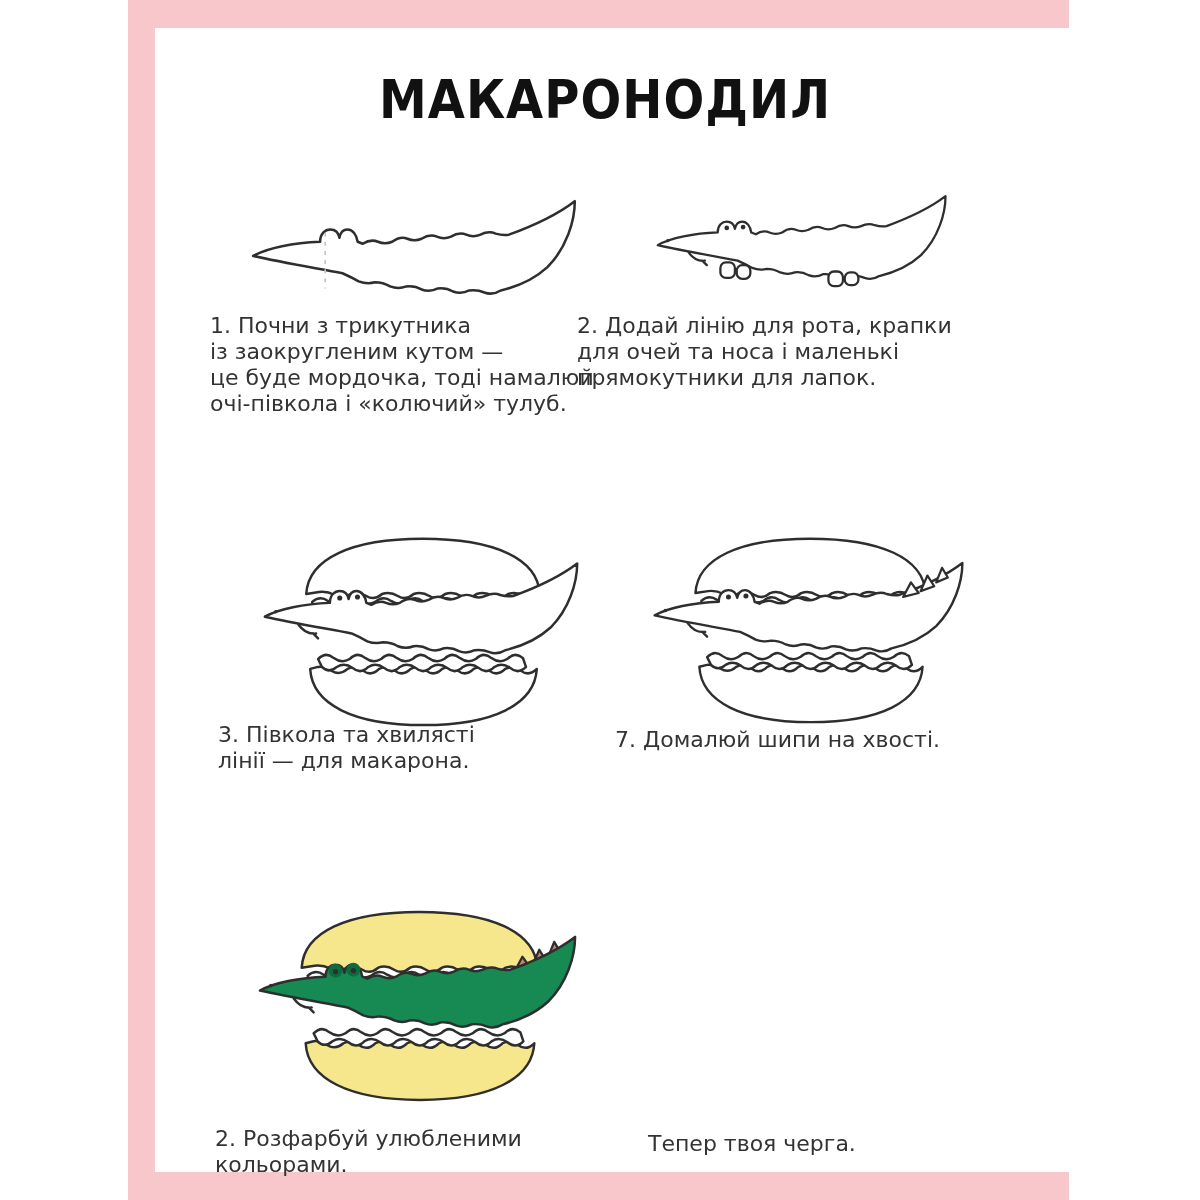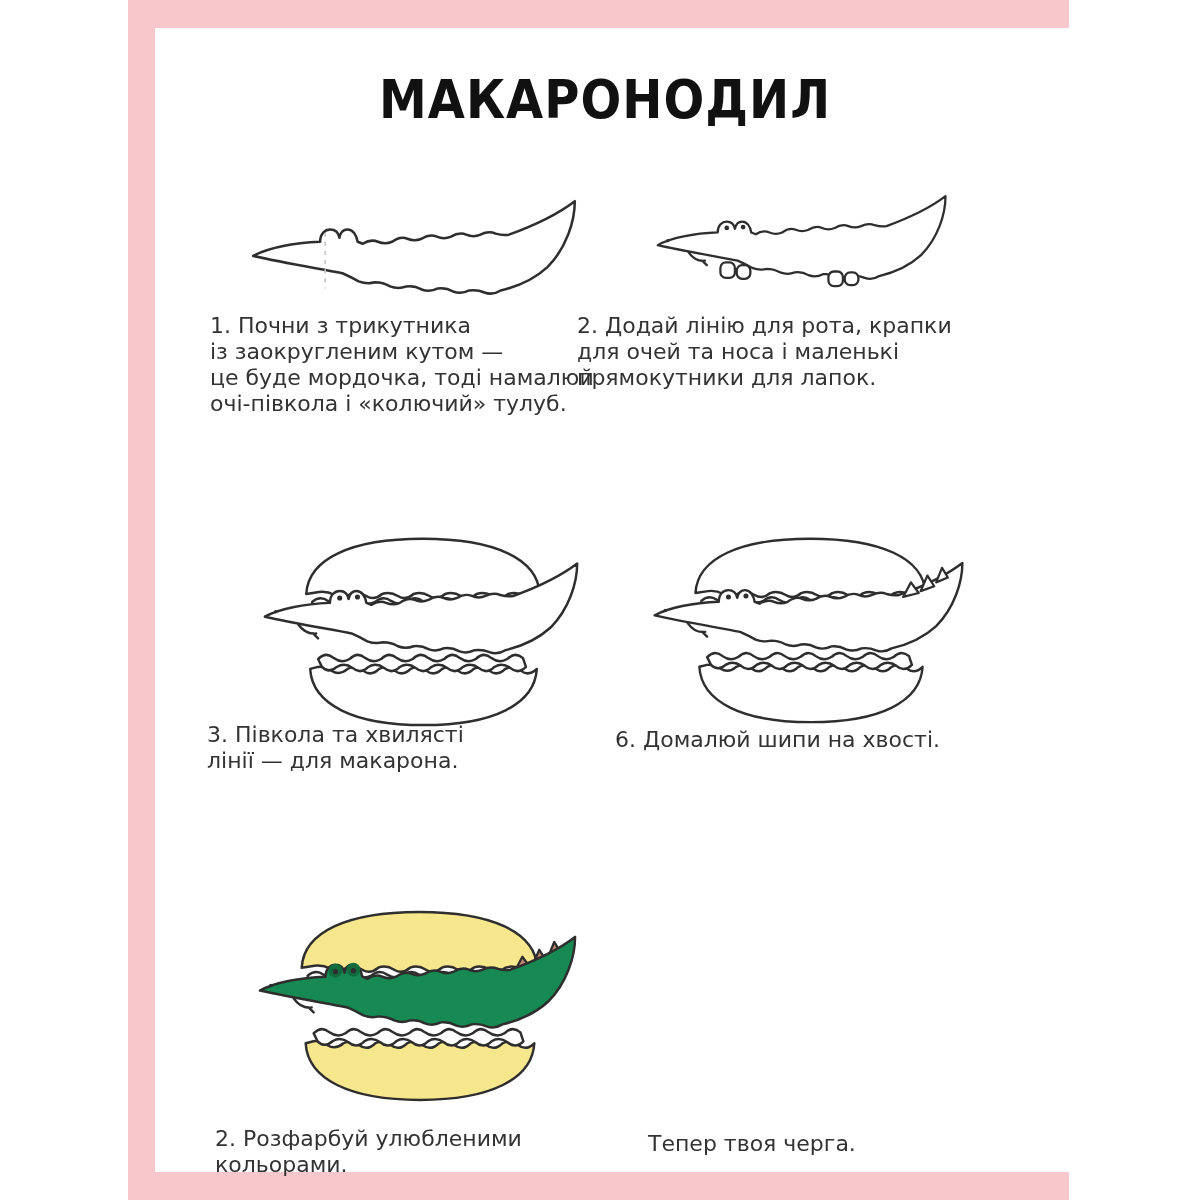--- a/index.html
+++ b/index.html
@@ -13,21 +13,21 @@
     position:absolute;left:280px;top:68px;width:650px;text-align:center;
     font-size:48px;font-weight:700;letter-spacing:1px;color:#111111;
     transform:scaleY(1.12);transform-origin:top center;
   }
   .caption{
     position:absolute;font-size:22px;line-height:26px;color:var(--text,#333);
     text-align:left;white-space:pre-line;
   }
   .c1{left:210px;top:313px;width:390px;}
   .c2{left:577px;top:313px;width:390px;}
-  .c3{left:207px;top:722px;width:370px;}
+  .c3{left:218px;top:722px;width:370px;}
   .c4{left:615px;top:727px;width:380px;}
   .c5{left:215px;top:1126px;width:370px;}
   .cnote{left:648px;top:1131px;width:380px;}
   .ill{position:absolute;}
   .i1{left:243px;top:192px;}
   .i2{left:648px;top:188px;}
   .i3{left:255px;top:525px;}
   .i4{left:645px;top:525px;}
   .i5{left:250px;top:898px;}
   
@@ -119,16 +119,16 @@
 
 <div class="caption c1">1. Почни з трикутника
 із заокругленим кутом —
 це буде мордочка, тоді намалюй
 очі-півкола і «колючий» тулуб.</div>
 <div class="caption c2">2. Додай лінію для рота, крапки
 для очей та носа і маленькі
 прямокутники для лапок.</div>
 <div class="caption c3">3. Півкола та хвилясті
 лінії — для макарона.</div>
-<div class="caption c4">6. Домалюй шипи на хвості.</div>
+<div class="caption c4">7. Домалюй шипи на хвості.</div>
 <div class="caption c5">2. Розфарбуй улюбленими
 кольорами.</div>
 <div class="caption cnote">Тепер твоя черга.</div>
 
 </body></html>

